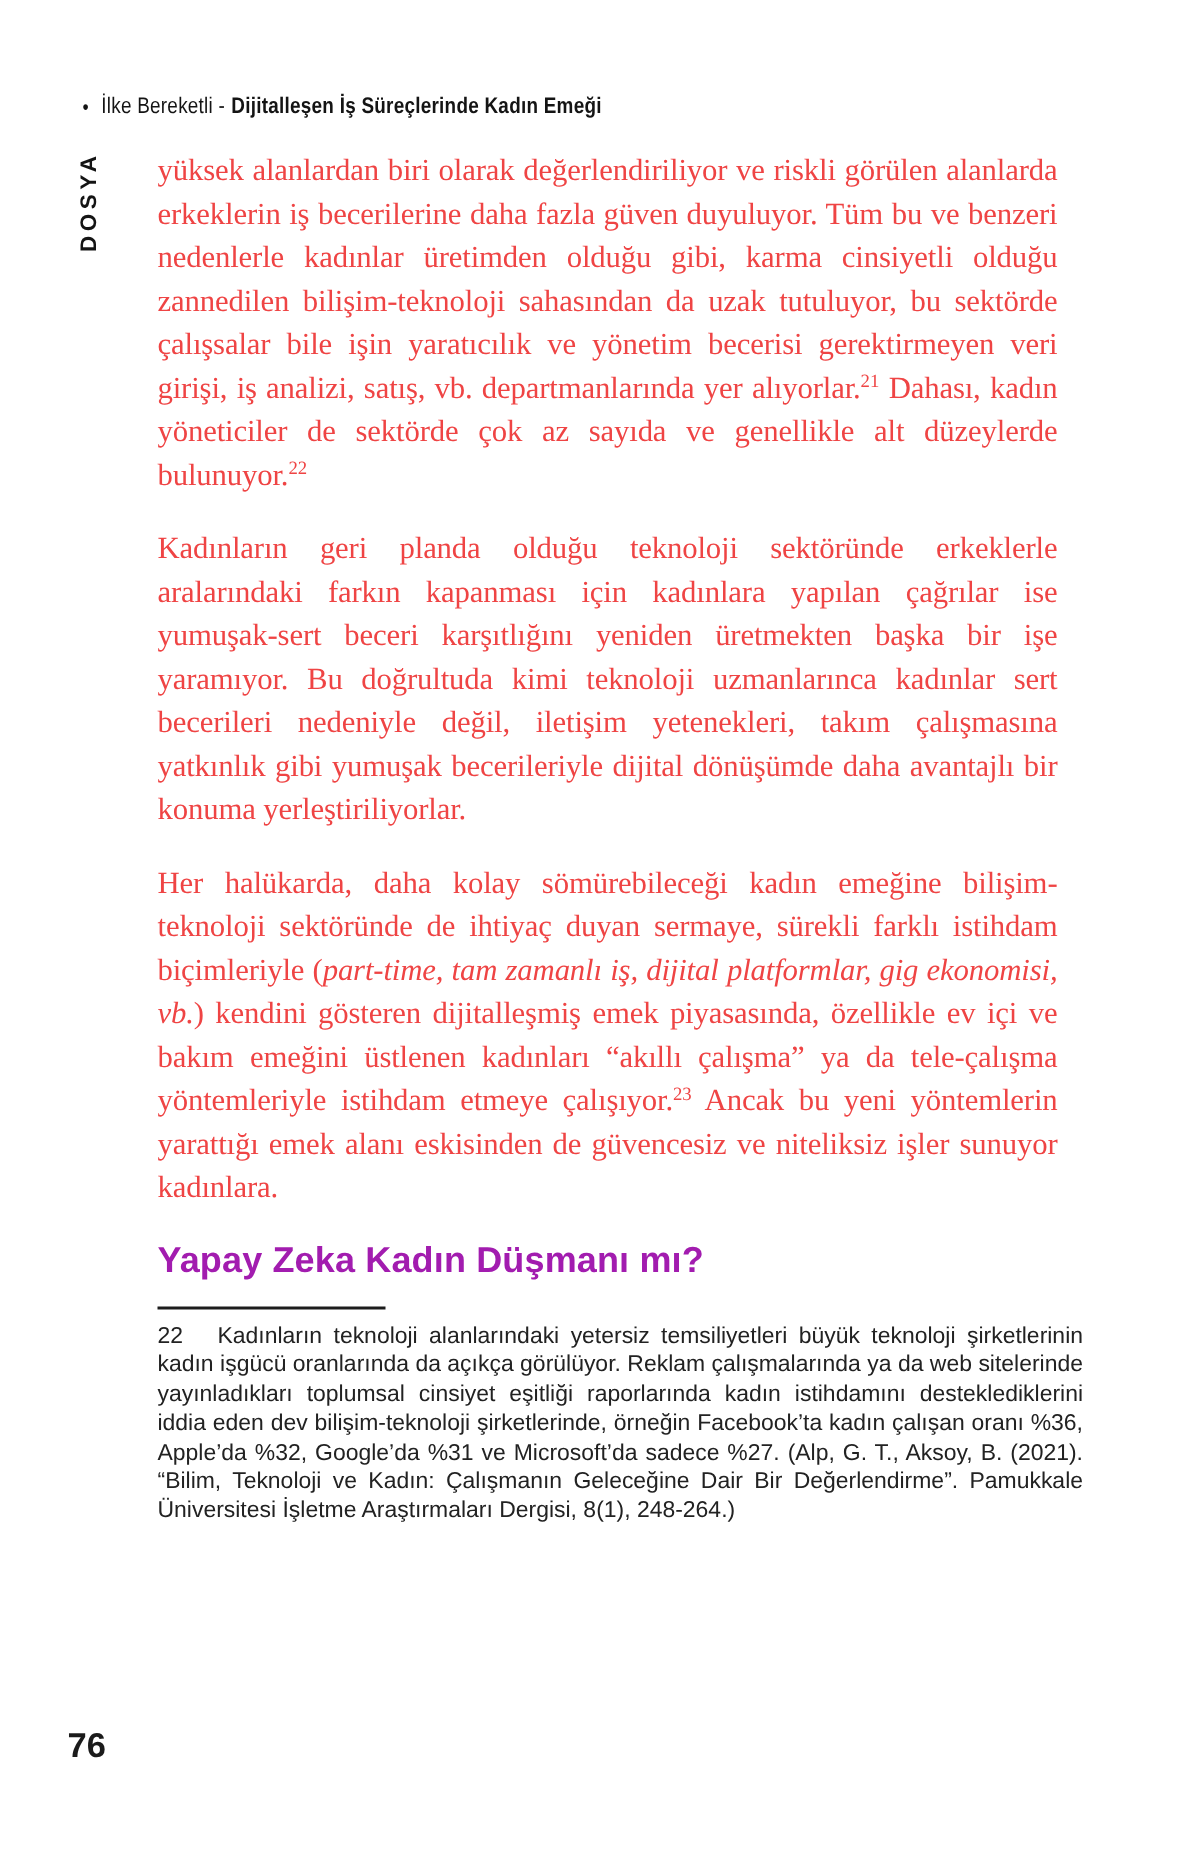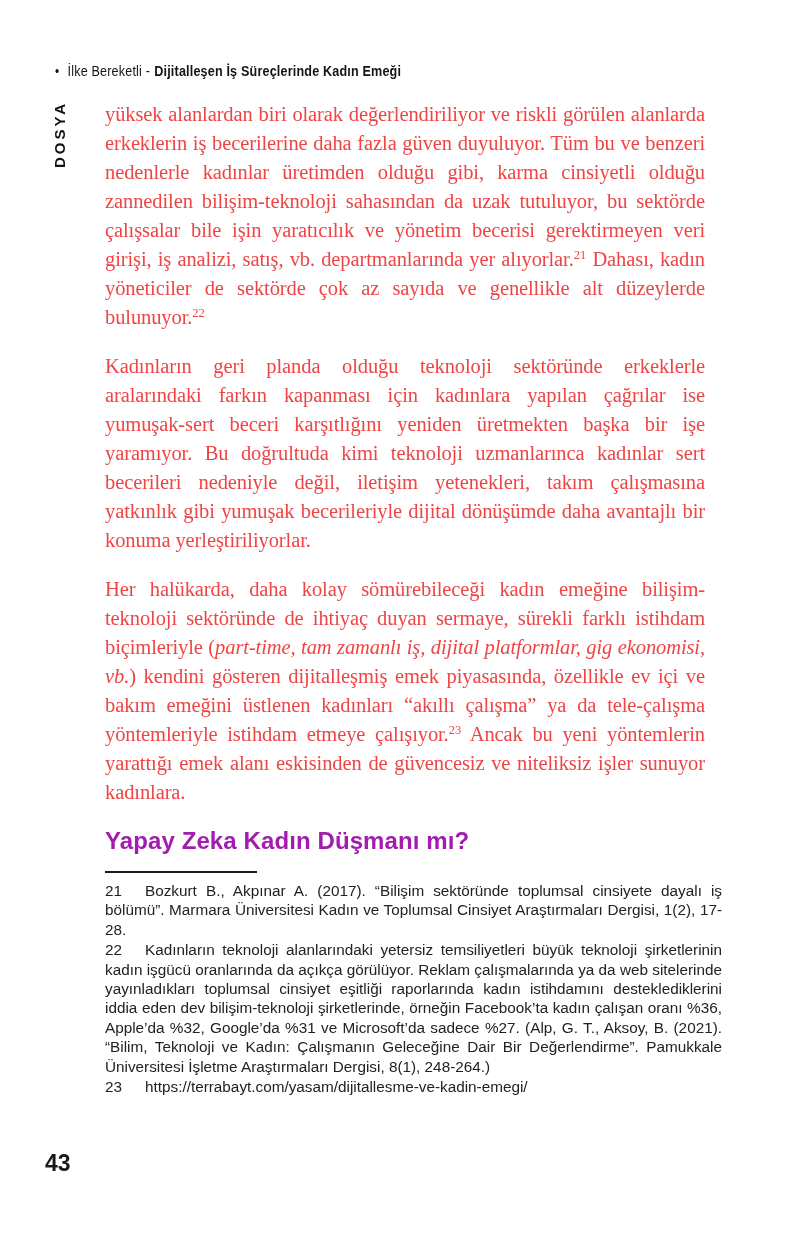--- a/index.html
+++ b/index.html
@@ -94,24 +94,22 @@
     <p class="body-p"><span>Kadınların geri planda olduğu teknoloji sektöründe erkeklerle aralarındaki farkın kapanması için kadınlara yapılan çağrılar ise yumuşak-sert beceri karşıtlığını yeniden üretmekten başka bir işe yaramıyor. Bu doğrultuda kimi teknoloji uzmanlarınca kadınlar sert becerileri nedeniyle değil, iletişim yetenekleri, takım çalışmasına yatkınlık gibi yumuşak becerileriyle dijital dönüşümde daha avantajlı bir konuma yerleştiriliyorlar.</span></p>
 
     <p class="body-p"><span>Her halükarda, daha kolay sömürebileceği kadın emeğine bilişim-teknoloji sektöründe de ihtiyaç duyan sermaye, sürekli farklı istihdam biçimleriyle (</span><span class="seg-italic">part-time, tam zamanlı iş, dijital platformlar, gig ekonomisi, vb.</span><span>) kendini gösteren dijitalleşmiş emek piyasasında, özellikle ev içi ve bakım emeğini üstlenen kadınları “akıllı çalışma” ya da tele-çalışma yöntemleriyle istihdam etmeye çalışıyor.</span><sup class="fnref">23</sup><span> Ancak bu yeni yöntemlerin yarattığı emek alanı eskisinden de güvencesiz ve niteliksiz işler sunuyor kadınlara.</span></p>
 
     <h2 class="section-heading">Yapay Zeka Kadın Düşmanı mı?</h2>
 
 
     <div class="footnotes">
       <div class="fn-rule"></div>
 
-      <p class="footnote"><span class="fn-num">21</span><span>Bozkurt B., Akpınar A. (2017). “Bilişim sektöründe toplumsal cinsiyete dayalı iş bölümü”. Marmara Üniversitesi Kadın ve Toplumsal Cinsiyet Araştırmaları Dergisi, 1(2), 17-28.</span></p>
 
       <p class="footnote"><span class="fn-num">22</span><span>Kadınların teknoloji alanlarındaki yetersiz temsiliyetleri büyük teknoloji şirketlerinin kadın işgücü oranlarında da açıkça görülüyor. Reklam çalışmalarında ya da web sitelerinde yayınladıkları toplumsal cinsiyet eşitliği raporlarında kadın istihdamını desteklediklerini iddia eden dev bilişim-teknoloji şirketlerinde, örneğin Facebook’ta kadın çalışan oranı %36, Apple’da %32, Google’da %31 ve Microsoft’da sadece %27. (Alp, G. T., Aksoy, B. (2021). “Bilim, Teknoloji ve Kadın: Çalışmanın Geleceğine Dair Bir Değerlendirme”. Pamukkale Üniversitesi İşletme Araştırmaları Dergisi, 8(1), 248-264.)</span></p>
 
-      <p class="footnote"><span class="fn-num">23</span><span class="fn-url">https://terrabayt.com/yasam/dijitallesme-ve-kadin-emegi/</span></p>
     </div>
 
   </div>
 
-  <div class="page-number">43</div>
+  <div class="page-number">76</div>
 
 </div>
 
 </body></html>

